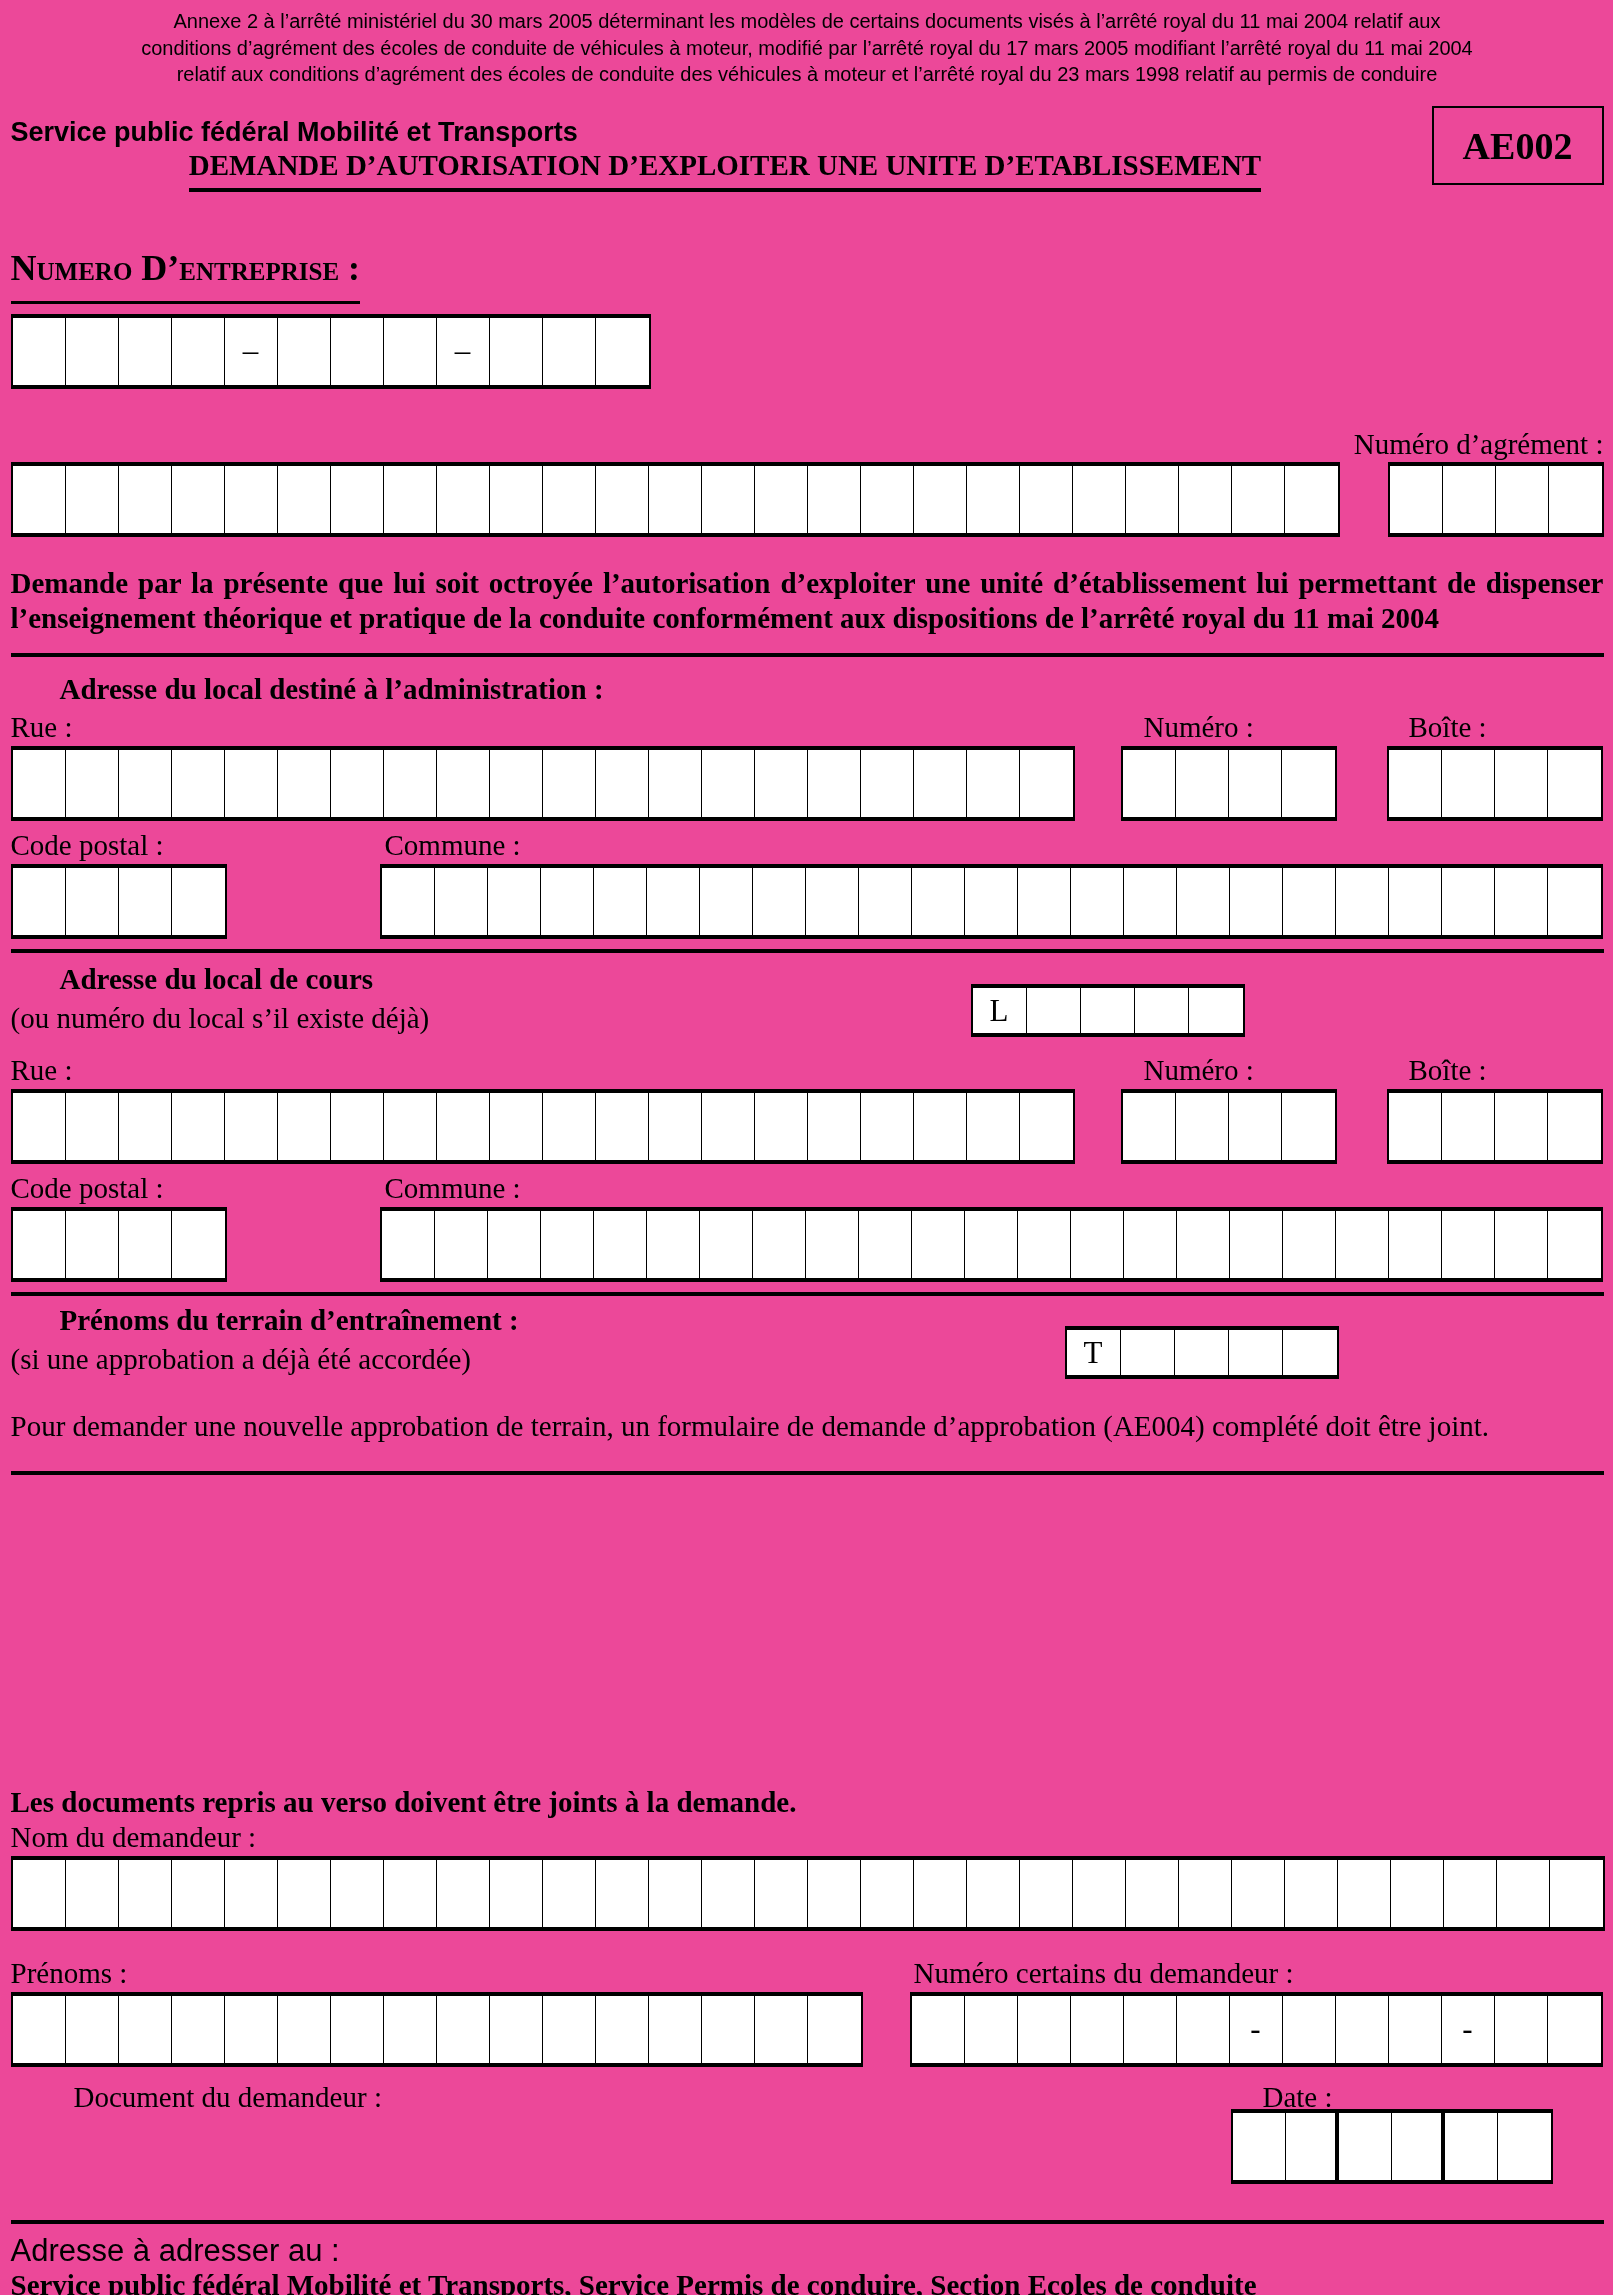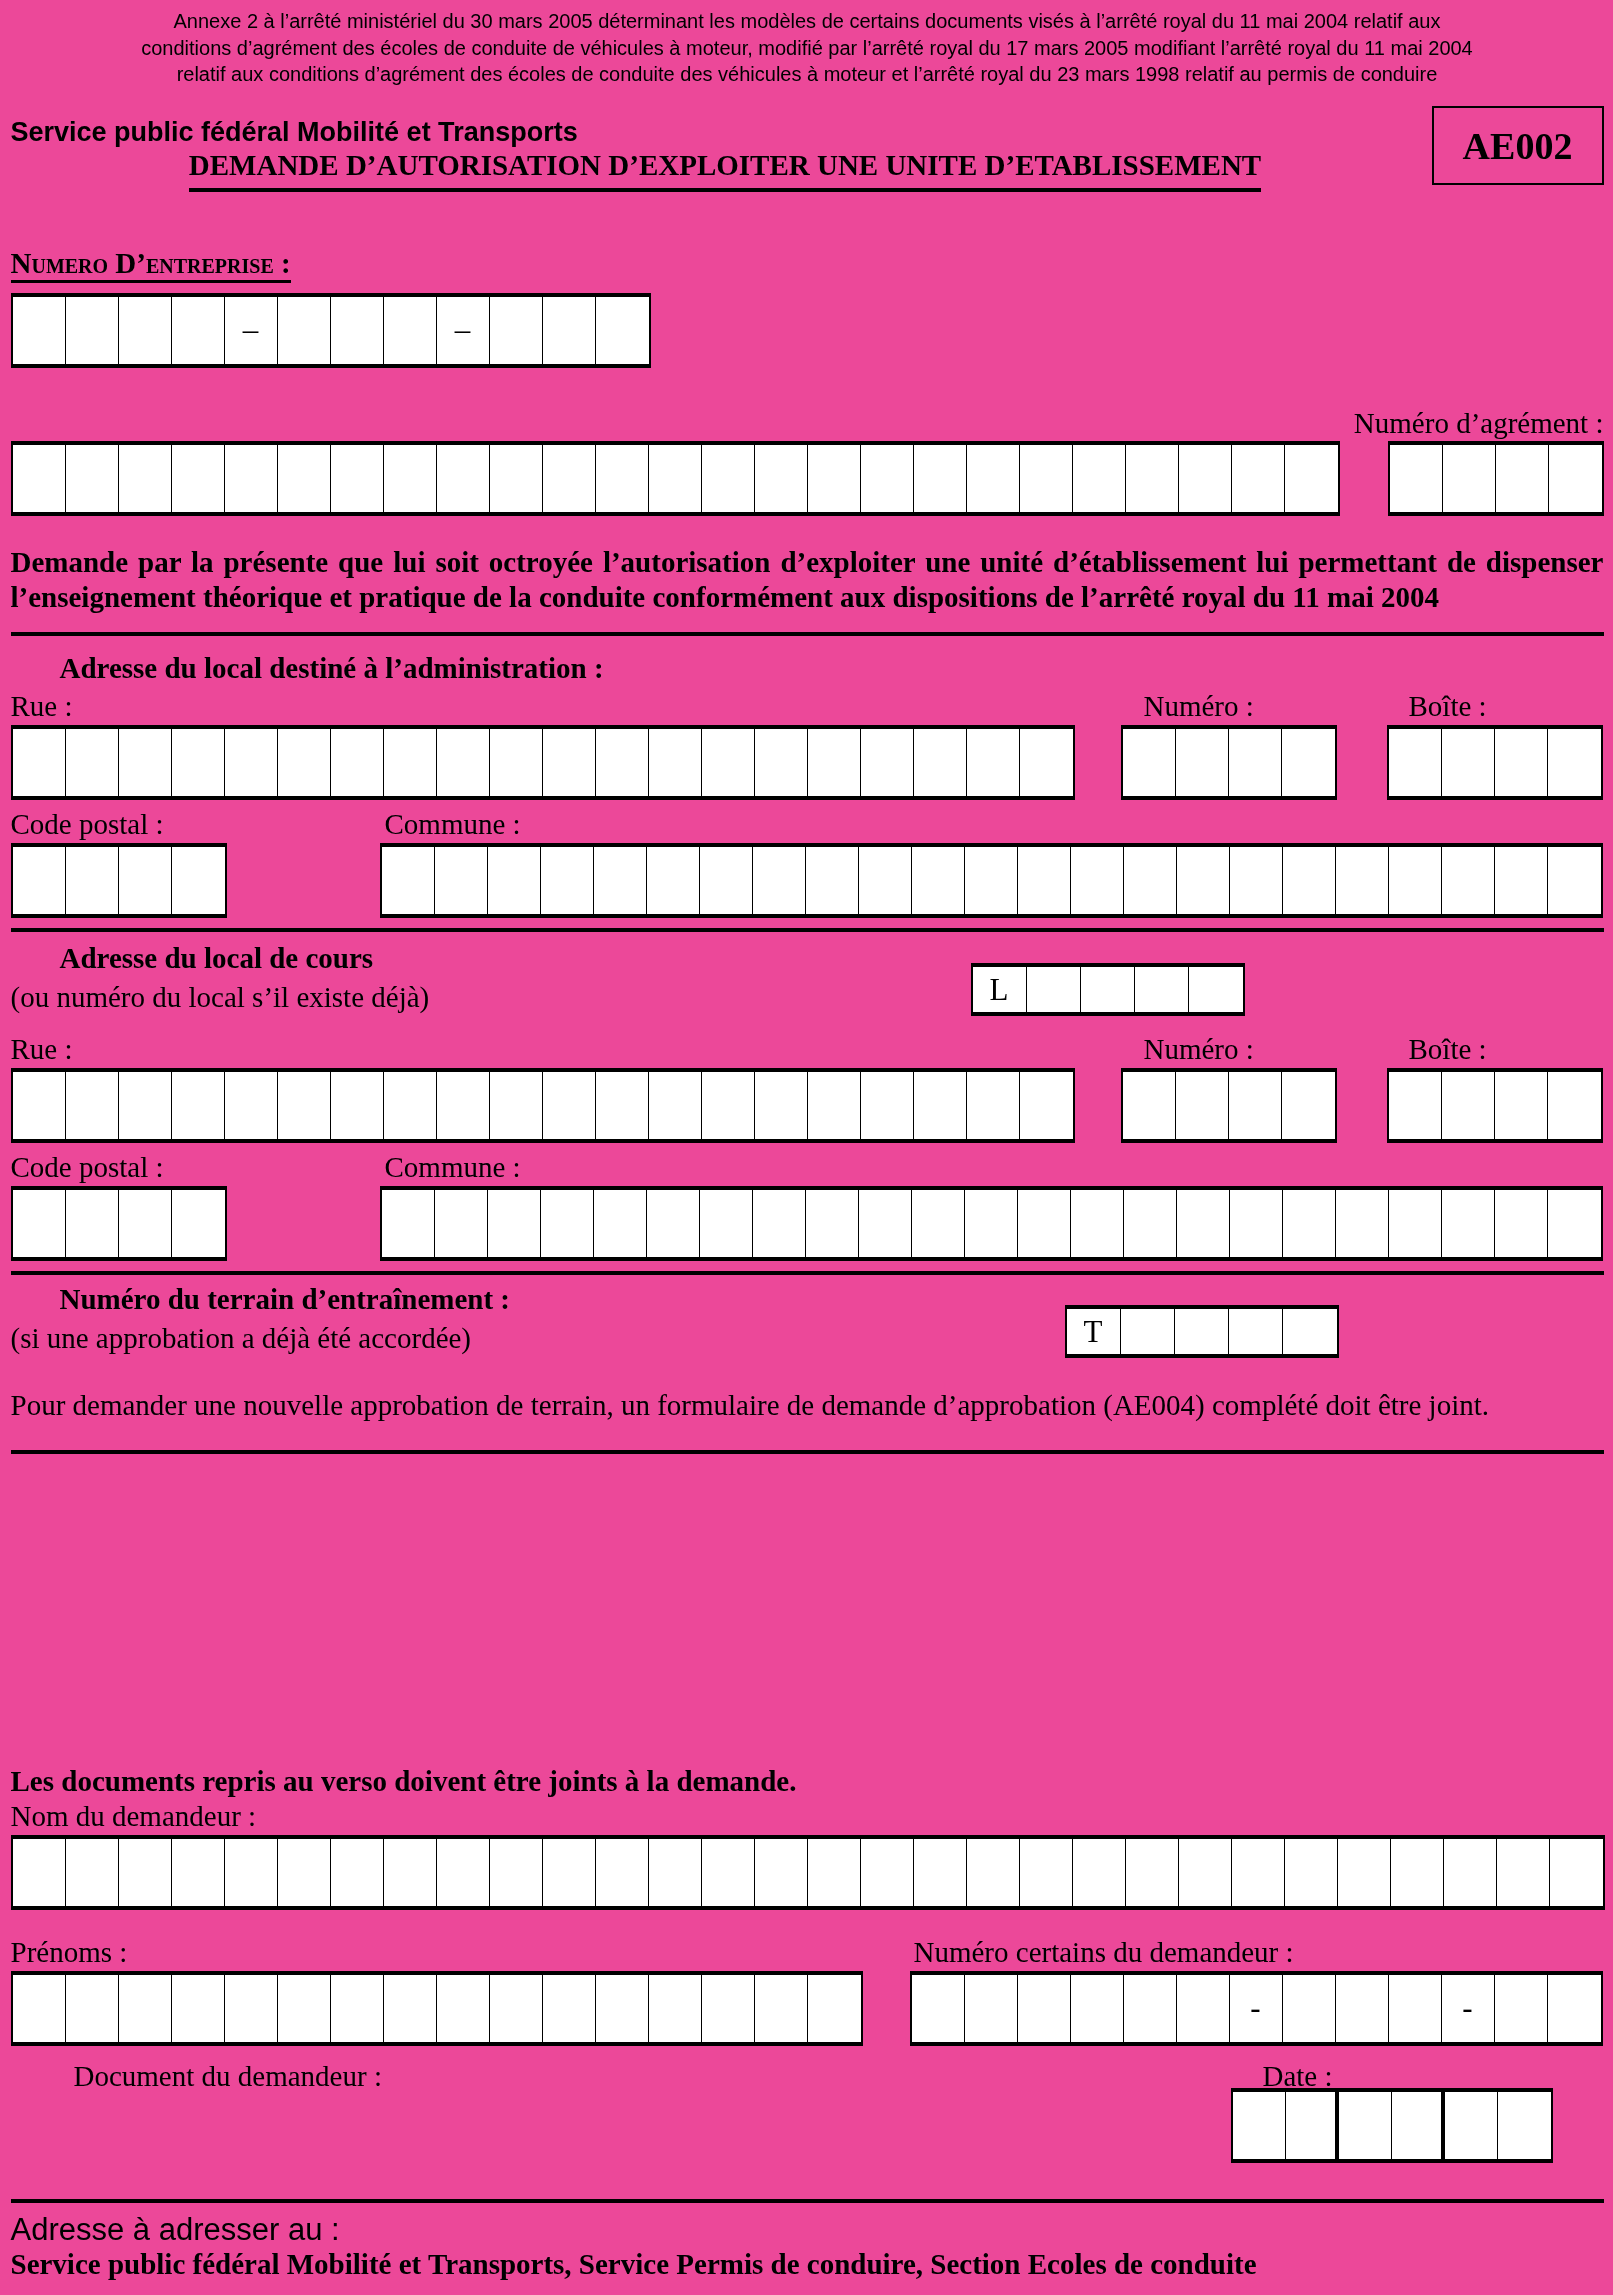--- a/index.html
+++ b/index.html
@@ -35,23 +35,23 @@
   .ae-box{
     position:absolute;right:0;top:-9.8px;
     width:168px;height:75px;
     border:2.8px solid #000;
     display:flex;align-items:center;justify-content:center;
     font-weight:bold;font-size:38px;
   }
   
   .np-label{
     display:inline-block;margin-top:40px;
-    font-weight:bold;font-size:29px;
+    font-weight:bold;font-size:36px;
     font-variant:small-caps;
-    border-bottom:3.5px solid #000;padding-bottom:0;
+    border-bottom:3.5px solid #000;padding-bottom:12px;
   }
   .lbl{font-size:29px;line-height:32px;}
   .heading{font-weight:bold;font-size:29px;line-height:33px;margin-left:49px;}
   .para{line-height:35px;text-align:justify;}
   .bold{font-weight:bold;}
   .rule{height:4.2px;background:#000;}
   
   .grid{
     display:inline-flex;flex:none;
     border:2.1px solid #000;border-top-width:4.2px;border-bottom-width:4.2px;
@@ -330,21 +330,21 @@
         <div class="cell"></div>
         <div class="cell"></div>
         <div class="cell"></div>
         <div class="cell"></div>
       </div>
   </div>
 
   <div class="rule" style="margin-top:9.8px;"></div>
 
   <div style="position:relative;height:87px;margin-top:8.4px;">
-    <div class="heading">Numéro du terrain d’entraînement :</div>
+    <div class="heading">Prénoms du terrain d’entraînement :</div>
     <div class="lbl" style="margin-top:5.6px;">(si une approbation a déjà été accordée)</div>
     <div class="grid small" style="position:absolute;left:1054px;top:22px;">
         <div class="cell">T</div>
         <div class="cell"></div>
         <div class="cell"></div>
         <div class="cell"></div>
         <div class="cell"></div>
       </div>
   </div>
 

